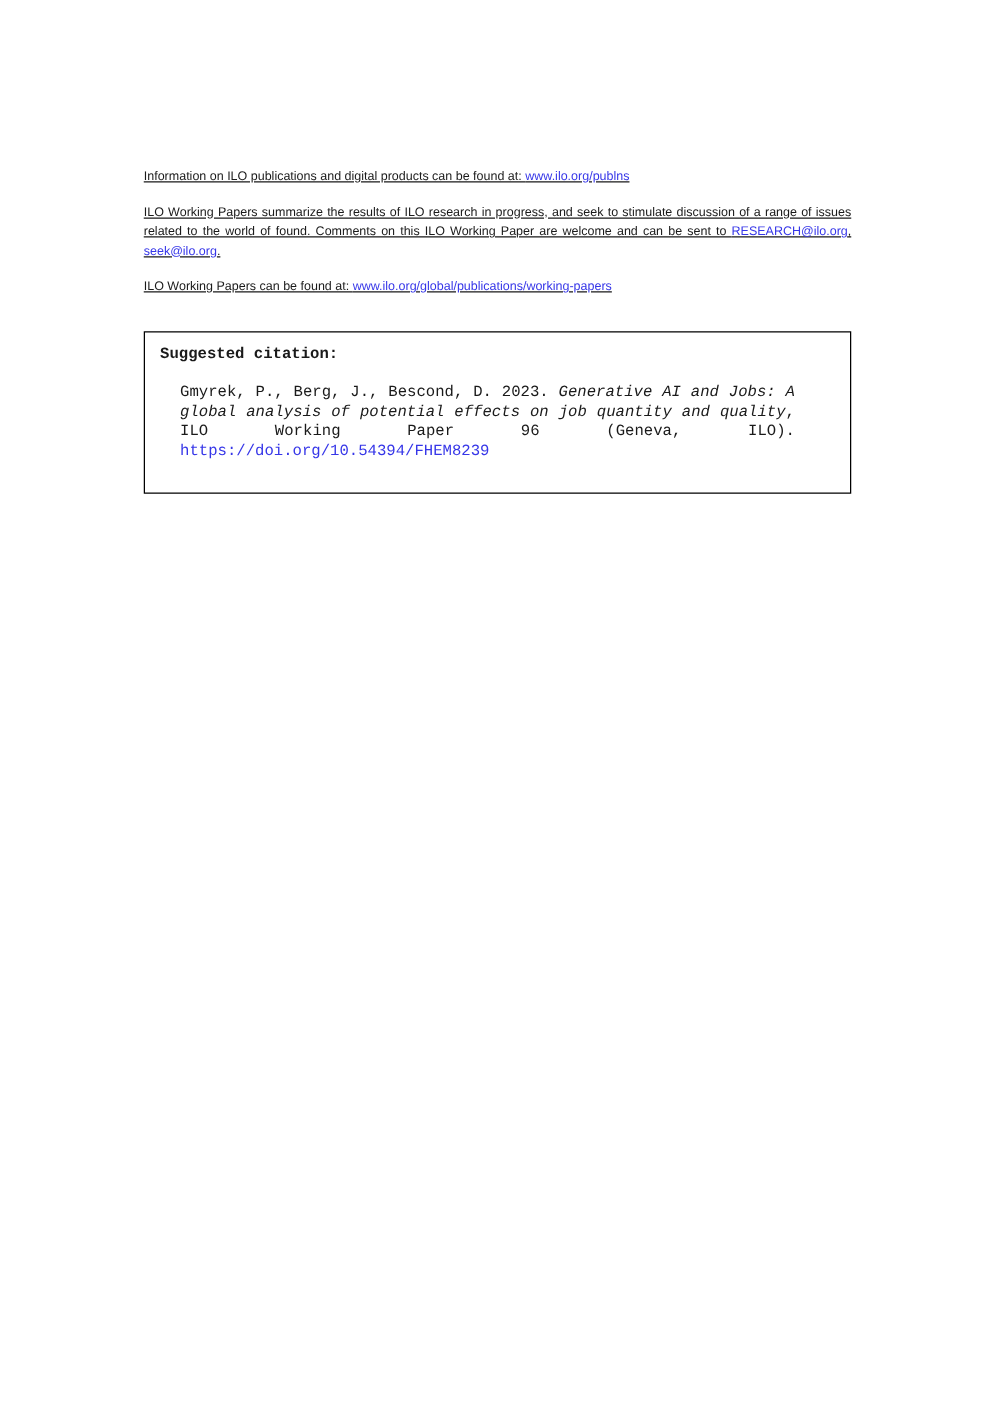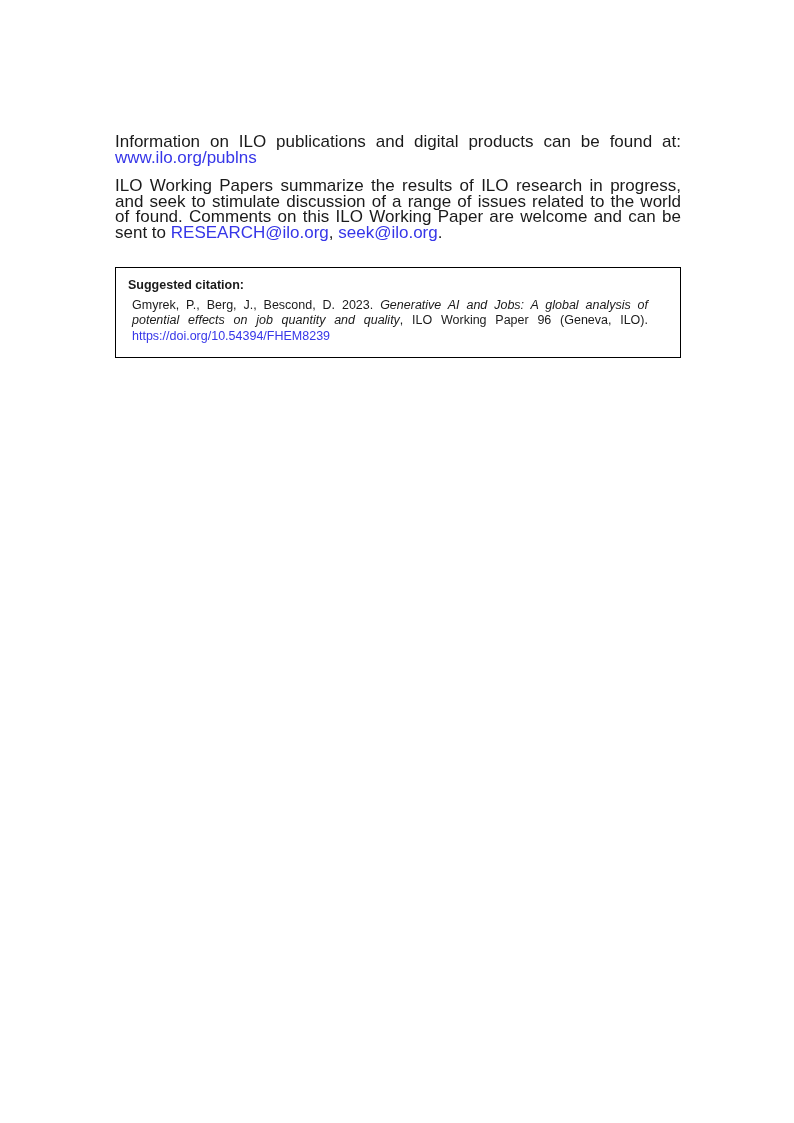--- a/index.html
+++ b/index.html
@@ -16,68 +16,73 @@
     overflow: hidden;
   }
   .content {
     position: absolute;
     left: 115px;
     top: 134px;
     width: 566px;
   }
   p.para {
     margin: 0 0 13px 0;
-    font-size: 17px;
+    font-size: 10px;
     line-height: 15.5px;
     text-align: justify;
     hyphens: auto;
+    text-decoration: underline;
     -webkit-hyphens: auto;
   }
   a.link {
     color: #3636e8;
     text-decoration: none;
     cursor: pointer;
   }
   .citation-box {
     margin-top: 27px;
     border: 1.5px solid #000000;
     padding: 10px 28px 9px 12px;
+    font-family: Liberation Mono, monospace;
   }
   .citation-heading {
     font-size: 12.5px;
     line-height: 15.5px;
     font-weight: bold;
     margin: 0;
   }
   .citation-text {
     font-size: 12.5px;
     line-height: 15.5px;
     text-align: justify;
     hyphens: auto;
     -webkit-hyphens: auto;
-    margin: 4px;
+    margin: 16px;
   }
   .italic {
     font-style: italic;
   }
 </style>
 </head>
 <body>
 
 <div class="content">
 
   <p class="para">
     <span>Information on ILO publications and digital products can be found at: </span><a class="link">www.ilo.org/publns</a>
   </p>
 
   <p class="para">
     <span>ILO Working Papers summarize the results of ILO research in progress, and seek to stimulate discussion of a range of issues related to the world of found. Comments on this ILO Working Paper are welcome and can be sent to </span><a class="link">RESEARCH@ilo.org</a><span>, </span><a class="link">seek@ilo.org</a><span>.</span>
   </p>
 
 
+  <p class="para">
+    <span>ILO Working Papers can be found at: </span><a class="link">www.ilo.org/global/publications/working-papers</a>
+  </p>
 
   <div class="citation-box">
     <p class="citation-heading">Suggested citation:</p>
     <p class="citation-text">
       <span>Gmyrek, P., Berg, J., Bescond, D. 2023. </span><span class="italic">Generative AI and Jobs: A global analysis of potential effects on job quantity and quality</span><span>, ILO Working Paper 96 (Geneva, ILO). </span><a class="link">https://doi.org/10.54394/FHEM8239</a>
     </p>
   </div>
 
 </div>
 

